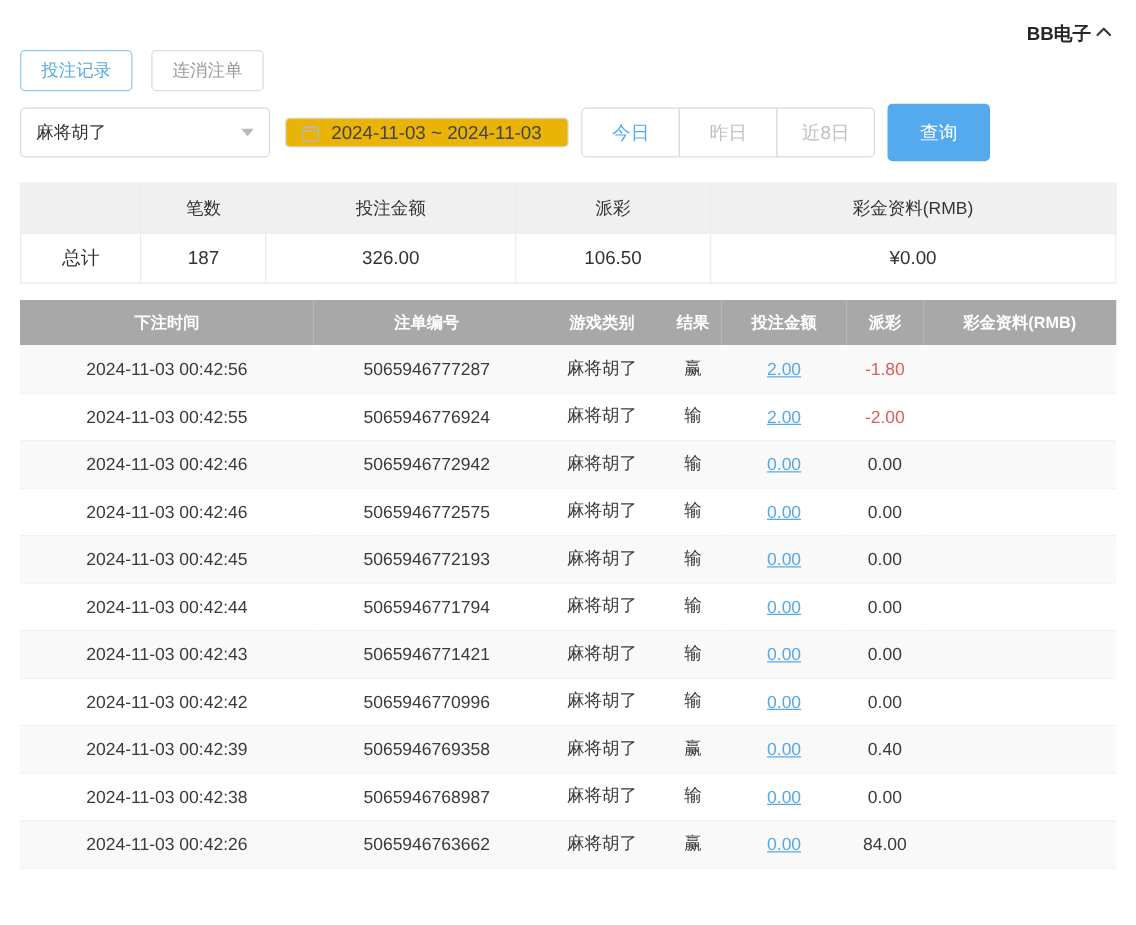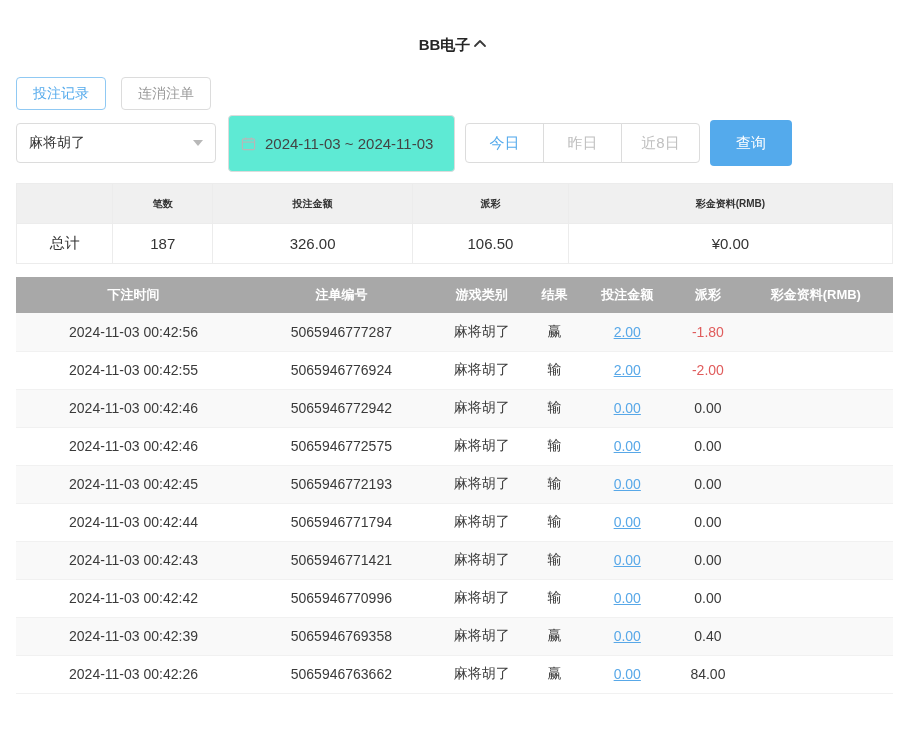--- a/index.html
+++ b/index.html
@@ -5,61 +5,61 @@
   * { margin:0; padding:0; box-sizing:border-box; }
   html, body { width:909px; height:740px; }
   body {
     background:#fff;
     font-family:"Liberation Sans","DejaVu Sans",sans-serif;
     color:#333;
     overflow:hidden;
   }
   .container { padding:14px 16px 0; }
 
-  .panel-header { display:flex; align-items:center; justify-content:center; height:26px;margin-top:18px; }
+  .panel-header { display:flex; align-items:center; justify-content:flex-end; height:26px; }
   .page-title { font-size:15px; font-weight:bold; color:#262626; }
   .collapse-btn { background:none; border:none; cursor:pointer; padding:2px; display:flex; align-items:center; }
 
-  .tab-bar { margin-top:19px; display:flex; gap:15px; }
+  .tab-bar { display:flex; gap:15px; }
   .tab {
     height:33px; padding:0 16px; font-size:14px;
     border:1px solid #dcdcdc; border-radius:4px;
     background:#fff; color:#9a9a9a; cursor:pointer; font-family:inherit;
   }
   .tab.active { color:var(--accent,#54aaec); border-color:#90c9f3; }
 
   .filter-row { margin-top:13px; display:flex; align-items:center; height:40px; }
   .select-box {
     width:200px; height:40px; border:1px solid #dcdcdc; border-radius:4px;
     display:flex; align-items:center; justify-content:space-between;
     padding:0 12px; font-size:14px; color:#333; cursor:pointer; background:#fff;
   }
   .caret-down { width:0; height:0; border-left:5px solid transparent; border-right:5px solid transparent; border-top:6px solid #b8b8b8; }
   .date-box {
-    margin-left:12px; width:227px; height:57px; border:1px solid #dcdcdc; border-radius:4px;
+    margin-left:12px; width:227px; height:24px; border:1px solid #dcdcdc; border-radius:4px;
     display:flex; align-items:center; gap:9px; padding:0 12px;
-    font-size:15px; color:#444; cursor:pointer; background:#5eead4;
+    font-size:15px; color:#444; cursor:pointer; background:#eab308;
   }
   .quick-group { margin-left:10px; display:flex; }
   .qbtn {
     width:79px; height:40px; border:1px solid #dcdcdc; background:#fff;
     color:#c0c0c0; font-size:15px; cursor:pointer; margin-left:-1px; font-family:inherit;
   }
   .qbtn:first-child { margin-left:0; border-radius:4px 0 0 4px; }
   .qbtn:last-child { border-radius:0 4px 4px 0; }
   .qbtn.active { color:var(--accent,#54aaec); }
   .query-btn {
     margin-left:10px; width:82px; height:46px; border:none; border-radius:4px;
     background:var(--accent,#54aaec); color:#fff; font-size:15px; cursor:pointer; font-family:inherit;
   }
 
   table { border-collapse:collapse; width:100%; }
   .summary { margin-top:20px; font-size:15px; }
   .summary th, .summary td { height:40px; text-align:center; border:1px solid #ececec; }
-  .summary th { background:#f0f0f0; color:#333; font-size:10px; font-weight:bold; }
+  .summary th { background:#f0f0f0; color:#333; font-size:14px; font-weight:normal; }
   .summary td { color:#333; }
 
   .records { margin-top:13px; font-size:14px; }
   .records th {
     height:36px; background:var(--table-header-bg,#a8a8a8);
     color:#fff; font-size:13px; font-weight:bold; text-align:center;
   }
   .records td { height:38px; text-align:center; color:#3a3a3a; }
   .records tbody tr:nth-child(odd) { background:#f9f9f9; }
   .records tbody tr:nth-child(even) { background:#fff; }
@@ -237,20 +237,29 @@
         <tr>
           <td>2024-11-03 00:42:39</td>
           <td>5065946769358</td>
           <td>麻将胡了</td>
           <td>赢</td>
           <td><a class="bet-link">0.00</a></td>
           <td>0.40</td>
           <td></td>
         </tr>
         <tr>
+          <td>2024-11-03 00:42:38</td>
+          <td>5065946768987</td>
+          <td>麻将胡了</td>
+          <td>输</td>
+          <td><a class="bet-link">0.00</a></td>
+          <td>0.00</td>
+          <td></td>
+        </tr>
+        <tr>
           <td>2024-11-03 00:42:26</td>
           <td>5065946763662</td>
           <td>麻将胡了</td>
           <td>赢</td>
           <td><a class="bet-link">0.00</a></td>
           <td>84.00</td>
           <td></td>
         </tr>
       </tbody>
   </table>

